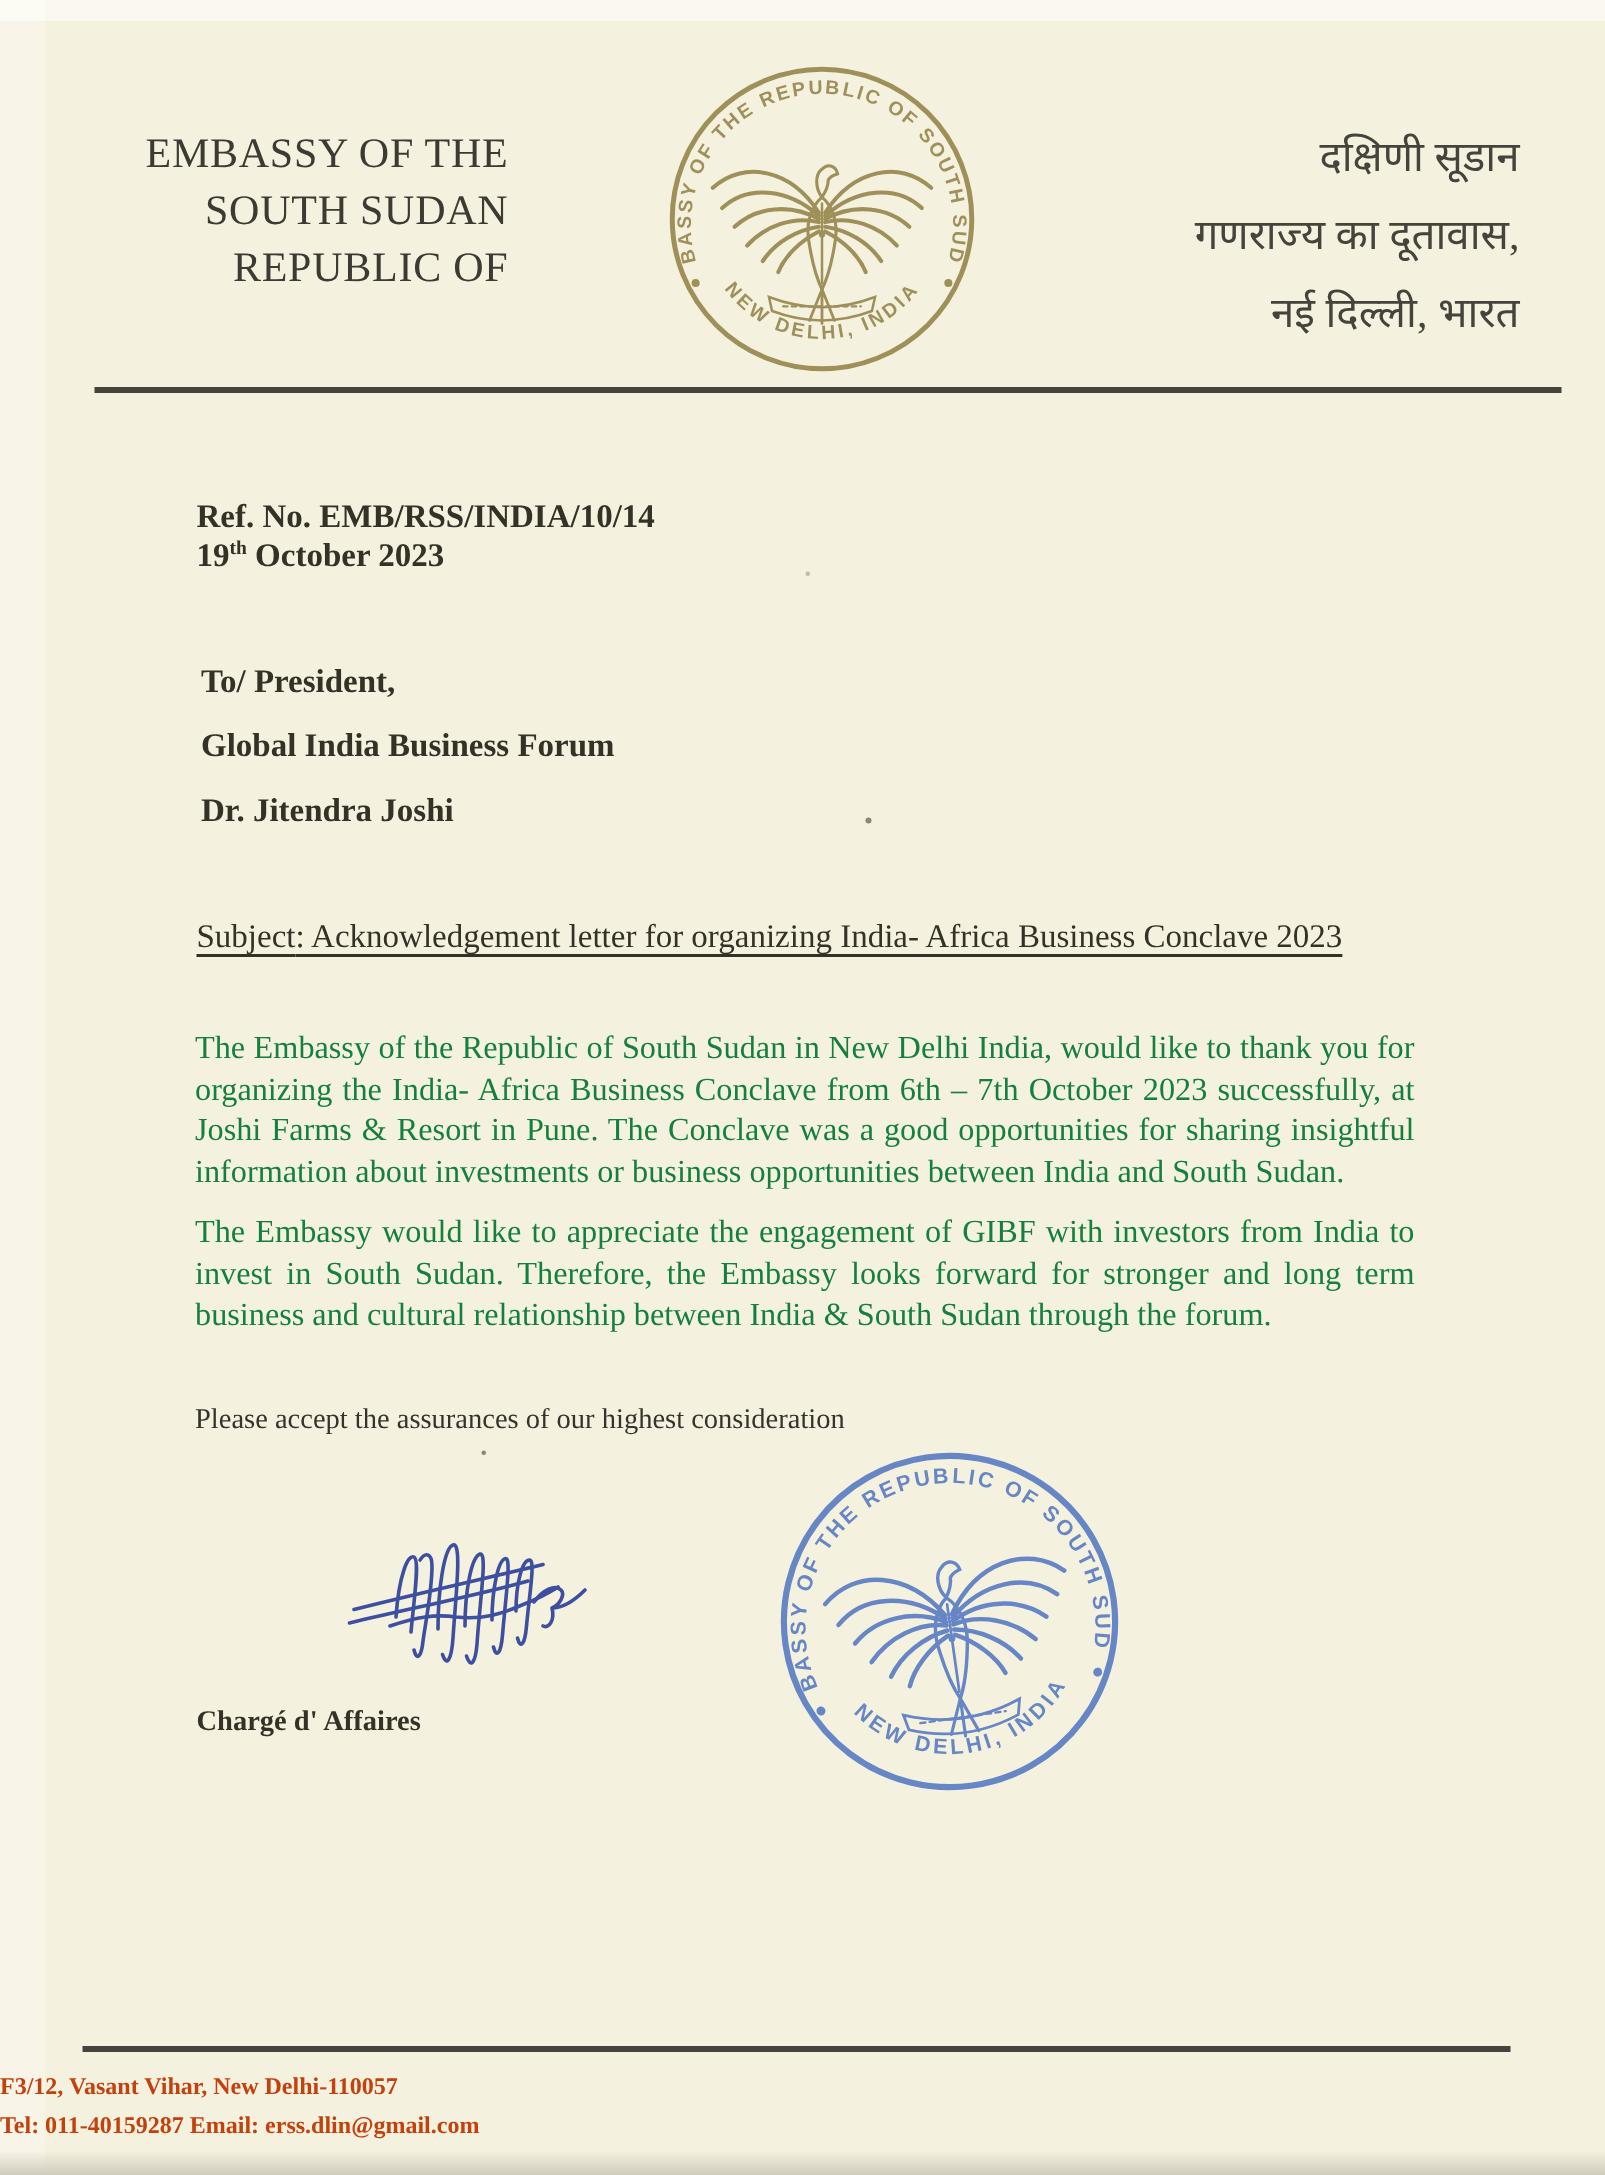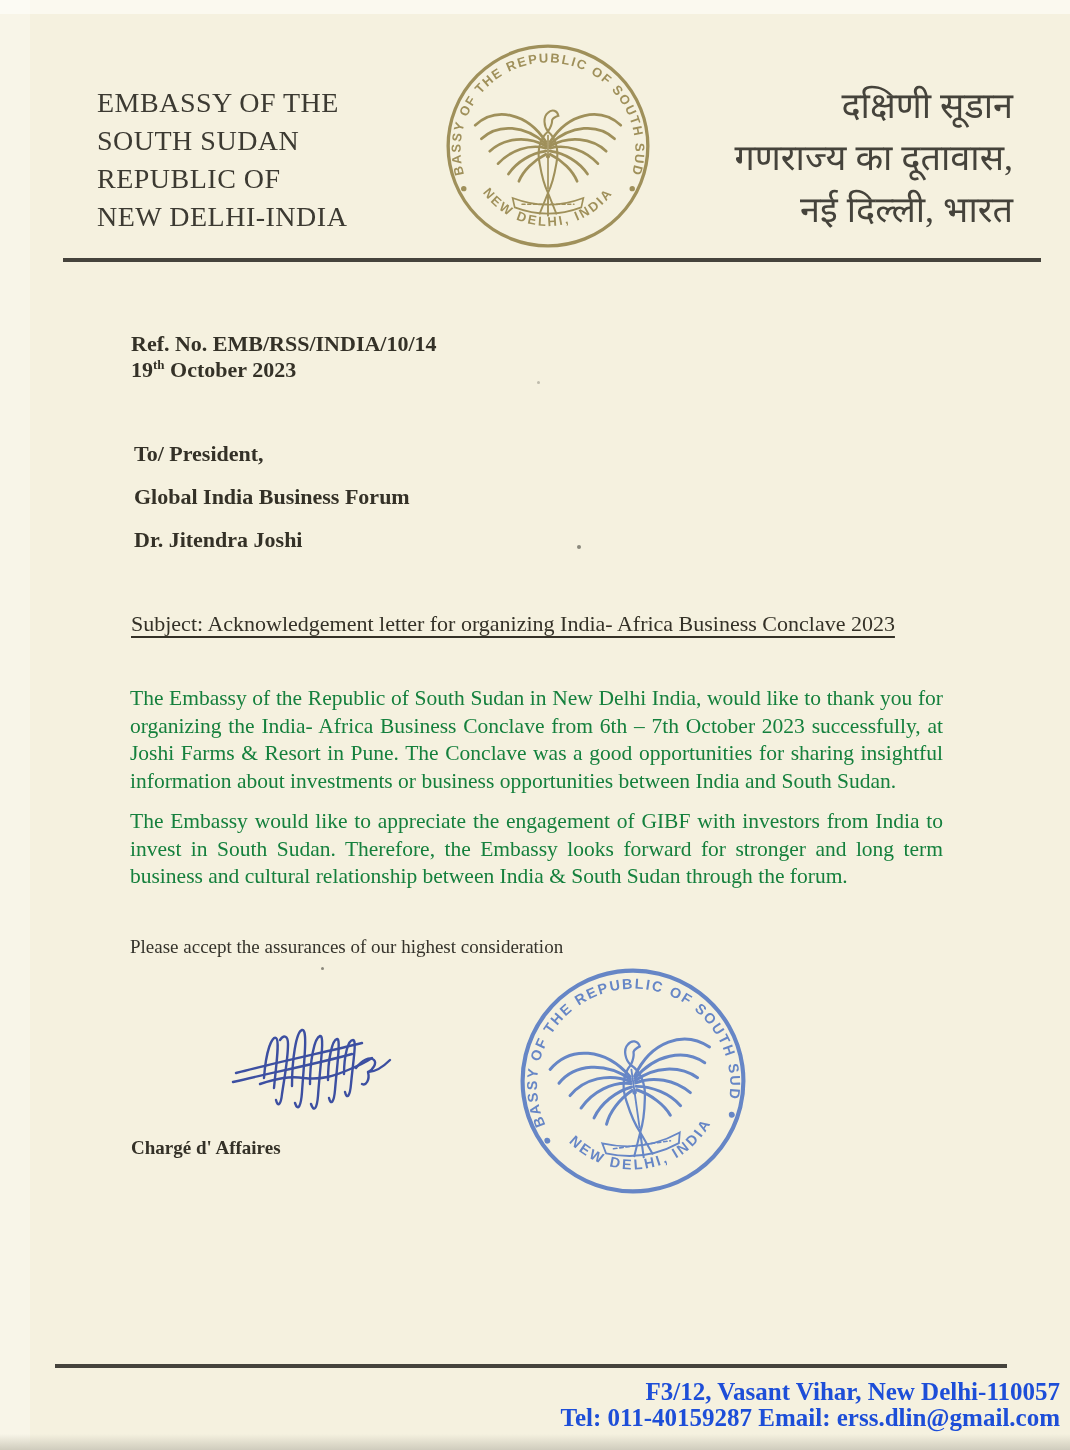--- a/index.html
+++ b/index.html
@@ -13,27 +13,27 @@
     color:#3a382f;
   }
   .edge-top{position:absolute;top:0;left:0;width:100%;height:14px;background:#fbf9ef;}
   .edge-left{position:absolute;top:0;left:0;width:30px;height:100%;background:rgba(255,255,255,.30);}
   .edge-bottom{position:absolute;bottom:0;left:0;width:100%;height:16px;
     background:linear-gradient(to bottom, rgba(245,241,223,0), #cfccbd);}
   
   .org-block{
     position:absolute;left:97px;top:84px;
     font-size:28px;line-height:38px;letter-spacing:.5px;
-    color:#3c3a32;font-weight:400;
+    color:#3c3a32;font-weight:400;text-align:right;
   }
   .seal-wrap{position:absolute;left:444px;top:42px;width:208px;height:208px;}
   .seal-gold{color:#8d7b3e;opacity:.82;}
   .hindi-block{
     position:absolute;right:57px;top:80px;
-    text-align:right;font-size:36px;line-height:52px;color:#45433b;
+    text-align:right;font-size:28px;line-height:52px;color:#45433b;
     font-family:"Liberation Serif", serif;
   }
   .rule-top{position:absolute;left:63px;top:258px;width:978px;height:4px;background:#45433c;}
   
   .ref-row{
     position:absolute;left:131px;top:331px;width:790px;
     display:flex;justify-content:space-between;
     font-size:22px;font-weight:bold;color:#343127;flex-direction:column;
   }
   .ref-row sup{font-size:13px;}
@@ -55,22 +55,22 @@
   .closing{position:absolute;left:130px;top:936px;font-size:19px;color:#35332b;}
   
   .sig-svg{position:absolute;left:230px;top:1016px;width:178px;height:100px;}
   .stamp-wrap{position:absolute;left:518px;top:966px;width:230px;height:230px;transform:rotate(-8deg);}
   .seal-blue{color:#5a7dc4;opacity:.92;}
   .sig-name{position:absolute;left:131px;top:1096px;font-size:22px;font-weight:bold;color:#343127;}
   .sig-title{position:absolute;left:131px;top:1137px;font-size:19px;font-weight:bold;color:#343127;}
   
   .rule-bottom{position:absolute;left:55px;top:1364px;width:952px;height:4px;background:#45433c;}
   .footer-text{
-    position:absolute;left:0;top:1379px;width:1060px;text-align:right;
-    font-size:25px;font-weight:bold;color:#1d4ed8;line-height:26px;
+    position:absolute;left:0;top:1379px;width:1060px;text-align:left;
+    font-size:16px;font-weight:bold;color:#c2410c;line-height:26px;
   }
   
   .seal-top-text{font-family:"Liberation Sans", sans-serif;font-size:12.5px;font-weight:bold;letter-spacing:1.6px;fill:currentColor;}
   .seal-bottom-text{font-family:"Liberation Sans", sans-serif;font-size:12.5px;font-weight:bold;letter-spacing:2.2px;fill:currentColor;}
   .speck{position:absolute;background:#8a887c;border-radius:50%;}
 </style>
 </head>
 <body>
 
 <svg width="0" height="0" style="position:absolute" aria-hidden="true">
@@ -108,21 +108,20 @@
 </svg>
 
 <div class="page">
   <div class="edge-top"></div>
   <div class="edge-left"></div>
 
   <div class="org-block">
     <div>EMBASSY OF THE</div>
     <div>SOUTH SUDAN</div>
     <div>REPUBLIC OF</div>
-    <div>NEW DELHI-INDIA</div>
   </div>
 
   <div class="seal-wrap">
     <svg class="seal-gold" viewBox="0 0 200 200" width="208" height="208">
       <circle cx="100" cy="100" r="96" fill="none" stroke="currentColor" stroke-width="3.2"></circle>
       <text class="seal-top-text">
         <textPath href="#arcTop" startOffset="50%" text-anchor="middle">EMBASSY OF THE REPUBLIC OF SOUTH SUDAN</textPath>
       </text>
       <text class="seal-bottom-text">
         <textPath href="#arcBottom" startOffset="50%" text-anchor="middle">NEW DELHI, INDIA</textPath>

